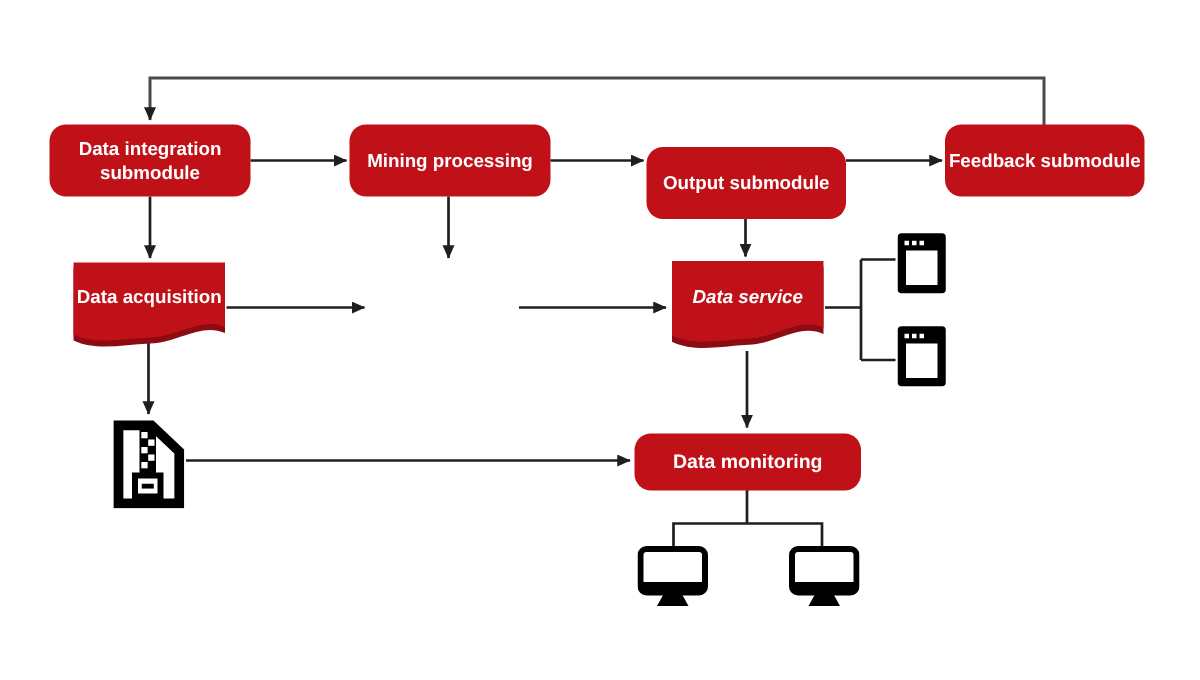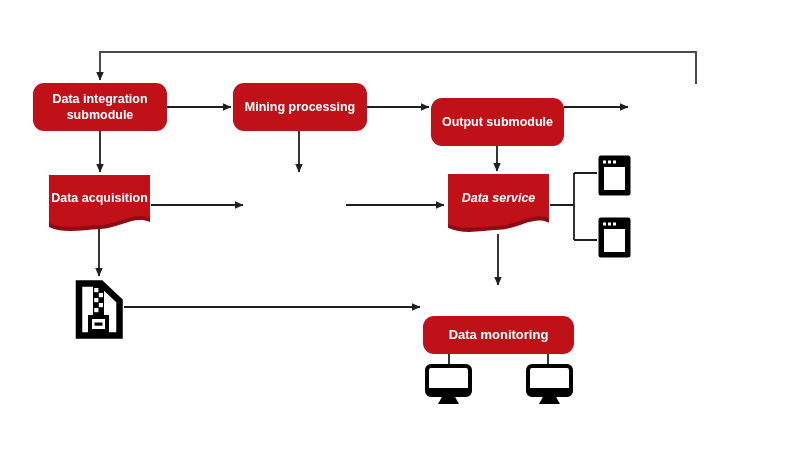--- a/index.html
+++ b/index.html
@@ -58,39 +58,42 @@
 
   <div class="node rnode" style="left:33px;top:83px;width:134px;height:48px;">
     <span>Data integration submodule</span>
   </div>
   <div class="node rnode" style="left:233px;top:83px;width:134px;height:48px;">
     <span>Mining processing</span>
   </div>
   <div class="node rnode" style="left:431px;top:98px;width:133px;height:48px;">
     <span>Output submodule</span>
   </div>
+  <div class="node rnode" style="left:630px;top:83px;width:133px;height:48px;">
+    <span>Feedback submodule</span>
+  </div>
 
   <div class="node docnode" style="left:48px;top:174px;width:103px;height:59px;">
     <svg viewBox="0 0 103 59" preserveAspectRatio="none">
       <path d="M1,5 H102 V48 C 86,41 72,54 52,55 C 33,56 16,60 1,53 Z" fill="#8d0b12"></path>
       <path d="M1,1 H102 V44 C 86,37 72,50 52,51 C 33,52 16,56 1,49 Z" fill="#c01119"></path>
     </svg>
     <span class="doc-label">Data acquisition</span>
   </div>
 
 
   <div class="node docnode" style="left:447px;top:173px;width:103px;height:61px;font-style:italic;">
     <svg viewBox="0 0 103 59" preserveAspectRatio="none">
       <path d="M1,5 H102 V48 C 86,41 72,54 52,55 C 33,56 16,60 1,53 Z" fill="#8d0b12"></path>
       <path d="M1,1 H102 V44 C 86,37 72,50 52,51 C 33,52 16,56 1,49 Z" fill="#c01119"></path>
     </svg>
     <span class="doc-label">Data service</span>
   </div>
 
-  <div class="node rnode monnode" style="left:423px;top:289px;width:151px;height:38px;margin-top:27px;">
+  <div class="node rnode monnode" style="left:423px;top:289px;width:151px;height:38px;">
     <span>Data monitoring</span>
   </div>
 
   <div class="icon" style="left:73px;top:280px;width:50px;height:59px;">
     <svg viewBox="0 0 50 59">
       <path d="M6,3.5 H28 L46.5,21 V55.5 H6 Z" fill="#ffffff" stroke="#000000" stroke-width="6.5" stroke-linejoin="miter"></path>
       <rect x="20" y="5" width="11" height="33" fill="#000000"></rect>
       <rect x="21.2" y="8" width="4.2" height="4.2" fill="#ffffff"></rect>
       <rect x="25.8" y="13" width="4.2" height="4.2" fill="#ffffff"></rect>
       <rect x="21.2" y="18" width="4.2" height="4.2" fill="#ffffff"></rect>

